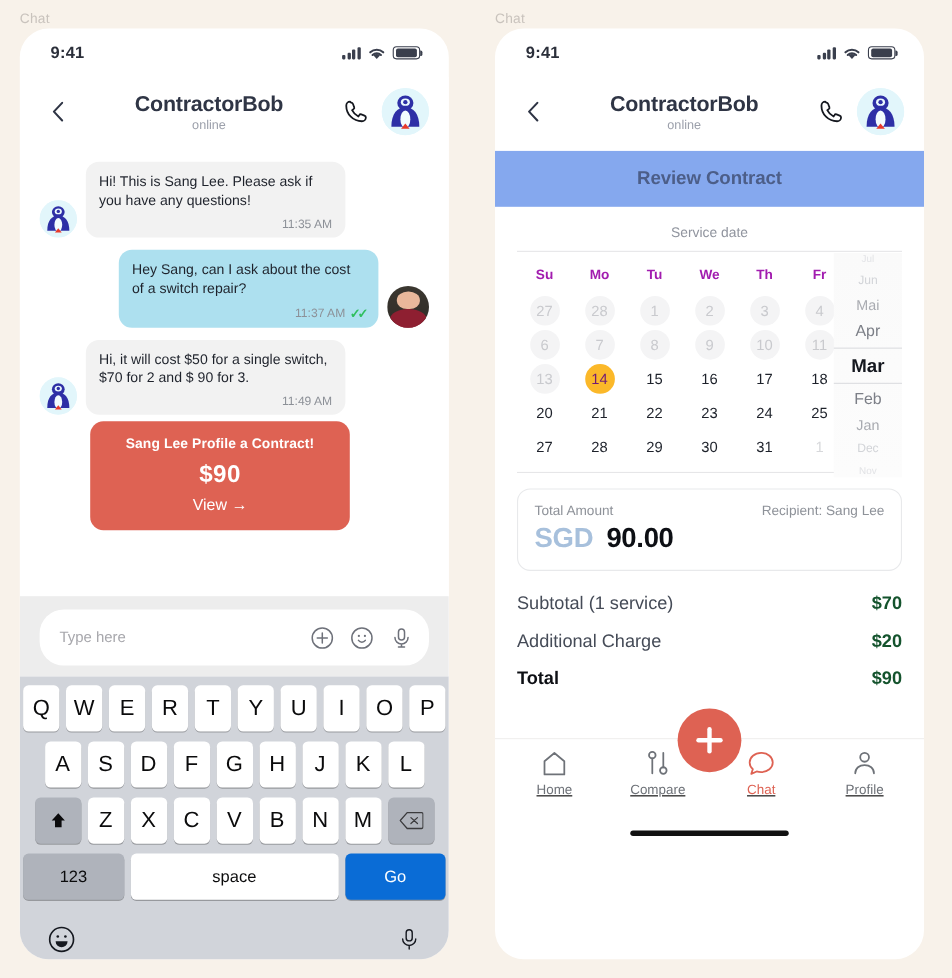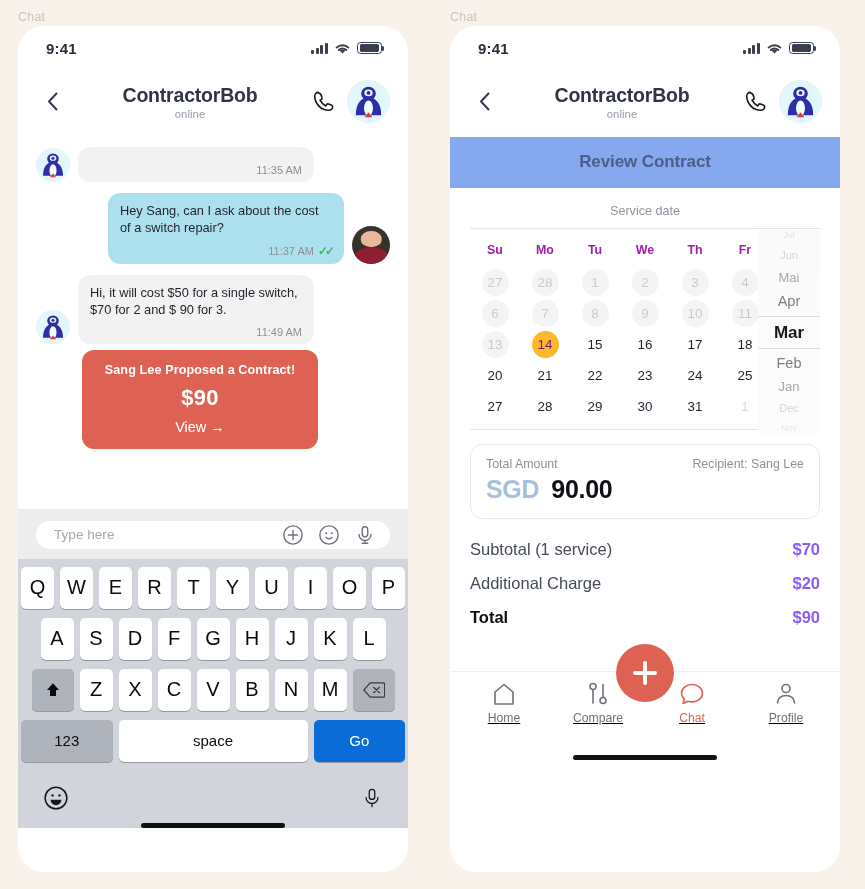--- a/index.html
+++ b/index.html
@@ -107,21 +107,21 @@
   }
   .cc-title { font-size: 12.6px; font-weight: bold; letter-spacing:.1px;}
   .cc-amount { font-size: 22px; font-weight: bold; margin-top: 8px; letter-spacing:.3px;}
   .cc-view { font-size: 14.5px; margin-top: 8px; }
 
   
   .inputbar {
     background: #EDEDED; padding: 12px 18px 10px 18px;
   }
   .inputpill {
-    background:#fff; border-radius: 22px; height: 28px;
+    background:#fff; border-radius: 22px; height: 51px;
     display:flex; align-items:center; padding: 0 14px 0 18px; gap: 14px;
   }
   .inputpill .ph { flex:1; font-size: 13.6px; color: #A7A7AC; }
 
   
   .keyboard { background: #D1D4DA; padding: 8px 3px 0 3px; }
   .krow { display:flex; justify-content:center; gap:6px; margin-bottom: 9px; }
   .key {
     background:#fff; border-radius: 5px; height: 42px; width: 33px;
     display:flex; align-items:center; justify-content:center;
@@ -180,21 +180,21 @@
   }
   .ac-top { display:flex; justify-content:space-between; align-items:baseline; }
   .ac-lab { font-size: 12.4px; color:#8E9299; }
   .ac-rec { font-size: 12.4px; color:#8E9299; }
   .ac-val { margin-top: 4px; font-size: 25px; font-weight:bold; color:#0D0F14; letter-spacing:-.3px;}
   .ac-cur { color:#A7C0DC; margin-right: 12px; }
 
   .line-items { padding: 14px 20px 0 20px; }
   .li { display:flex; justify-content:space-between; align-items:center; padding: 7px 0 8px 0;}
   .li-lab { font-size: 16.5px; color:#454B57; }
-  .li-val { font-size: 16.5px; color:#8b5cf6; font-weight:bold; }
+  .li-val { font-size: 16.5px; color:#14532d; font-weight:bold; }
   .li.total .li-lab { color:#0D0F14; font-weight:bold; }
 
   .confirm-btn {
     margin: 16px 20px 0 20px; background:#DE6253; color:#fff; border-radius: 10px;
     height: 44px; display:flex; align-items:center; justify-content:center; gap: 32px;
     font-size: 16px; font-weight:bold; cursor:pointer;
   }
 
   .tabbar {
     margin-top: 36px; border-top: 1px solid #F0EFEE;
@@ -278,20 +278,21 @@
             <circle cx="22" cy="22" r="22" fill="#E2F6FB"></circle>
             <ellipse cx="22" cy="14" rx="7.5" ry="7" fill="#2E2FA6"></ellipse>
             <ellipse cx="22" cy="13.2" rx="4.2" ry="3.4" fill="#EAF7FD"></ellipse>
             <circle cx="22" cy="13.2" r="2" fill="#2E2FA6"></circle>
             <path d="M9 36 C9 24 14.5 18 22 18 C29.5 18 35 24 35 36 Z" fill="#2E2FA6"></path>
             <ellipse cx="22" cy="29" rx="4.6" ry="8" fill="#F2FBFE"></ellipse>
             <path d="M22 33 l4 5 h-8 z" fill="#E8392B"></path>
           </svg>
         </div>
         <div class="bubble in" style="width:236px">
+          <p>Hi! This is Sang Lee. Please ask if you have any questions!</p>
           <div class="meta">
             <span>11:35 AM</span>
           </div>
         </div>
       </div>
 
       <div class="row out">
         <div class="bubble out" style="width:236px">
           <p>Hey Sang, can I ask about the cost of a switch repair?</p>
           <div class="meta">
@@ -316,21 +317,21 @@
         </div>
         <div class="bubble in" style="width:236px">
           <p>Hi, it will cost $50 for a single switch, $70 for 2 and $ 90 for 3.</p>
           <div class="meta">
             <span>11:49 AM</span>
           </div>
         </div>
       </div>
 
       <div class="contract-card">
-        <div class="cc-title">Sang Lee Proposed a Contract!</div>
+        <div class="cc-title">Sang Lee Profile a Contract!</div>
         <div class="cc-amount">$90</div>
         <div class="cc-view">
           <span>View</span>
           <span>→</span>
         </div>
       </div>
 
       <div style="height:42px"></div>
     </div>
 

